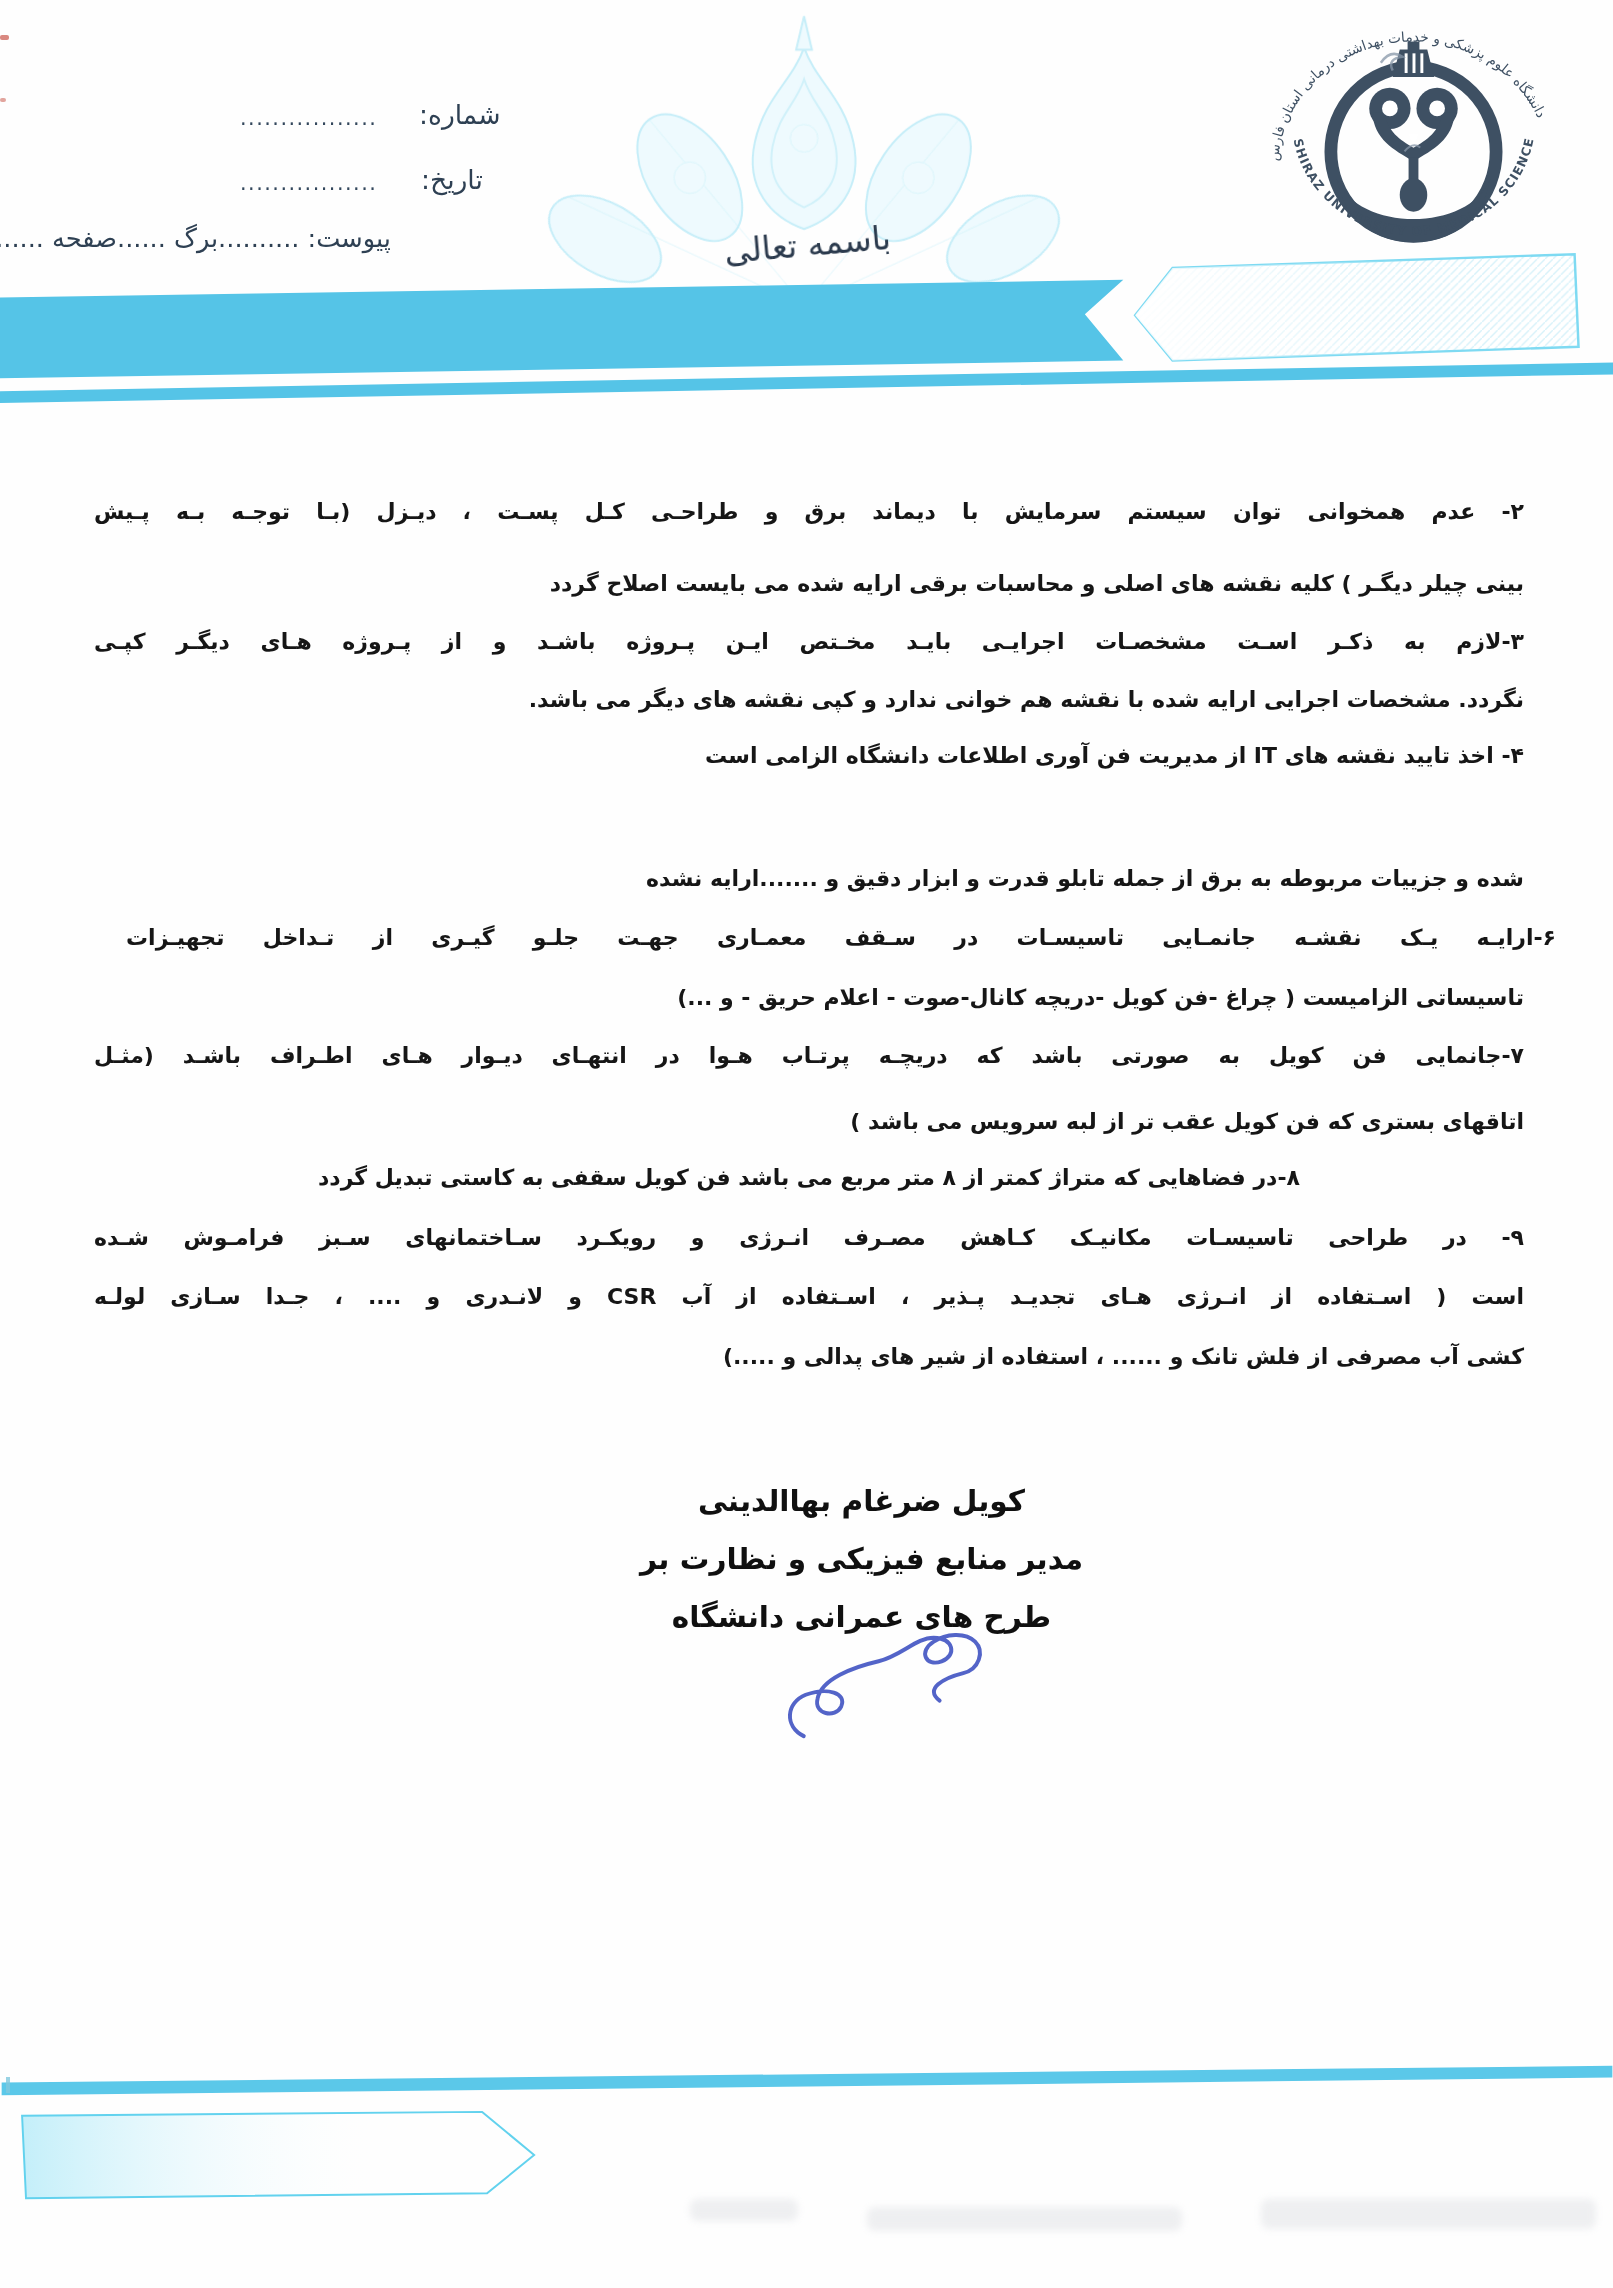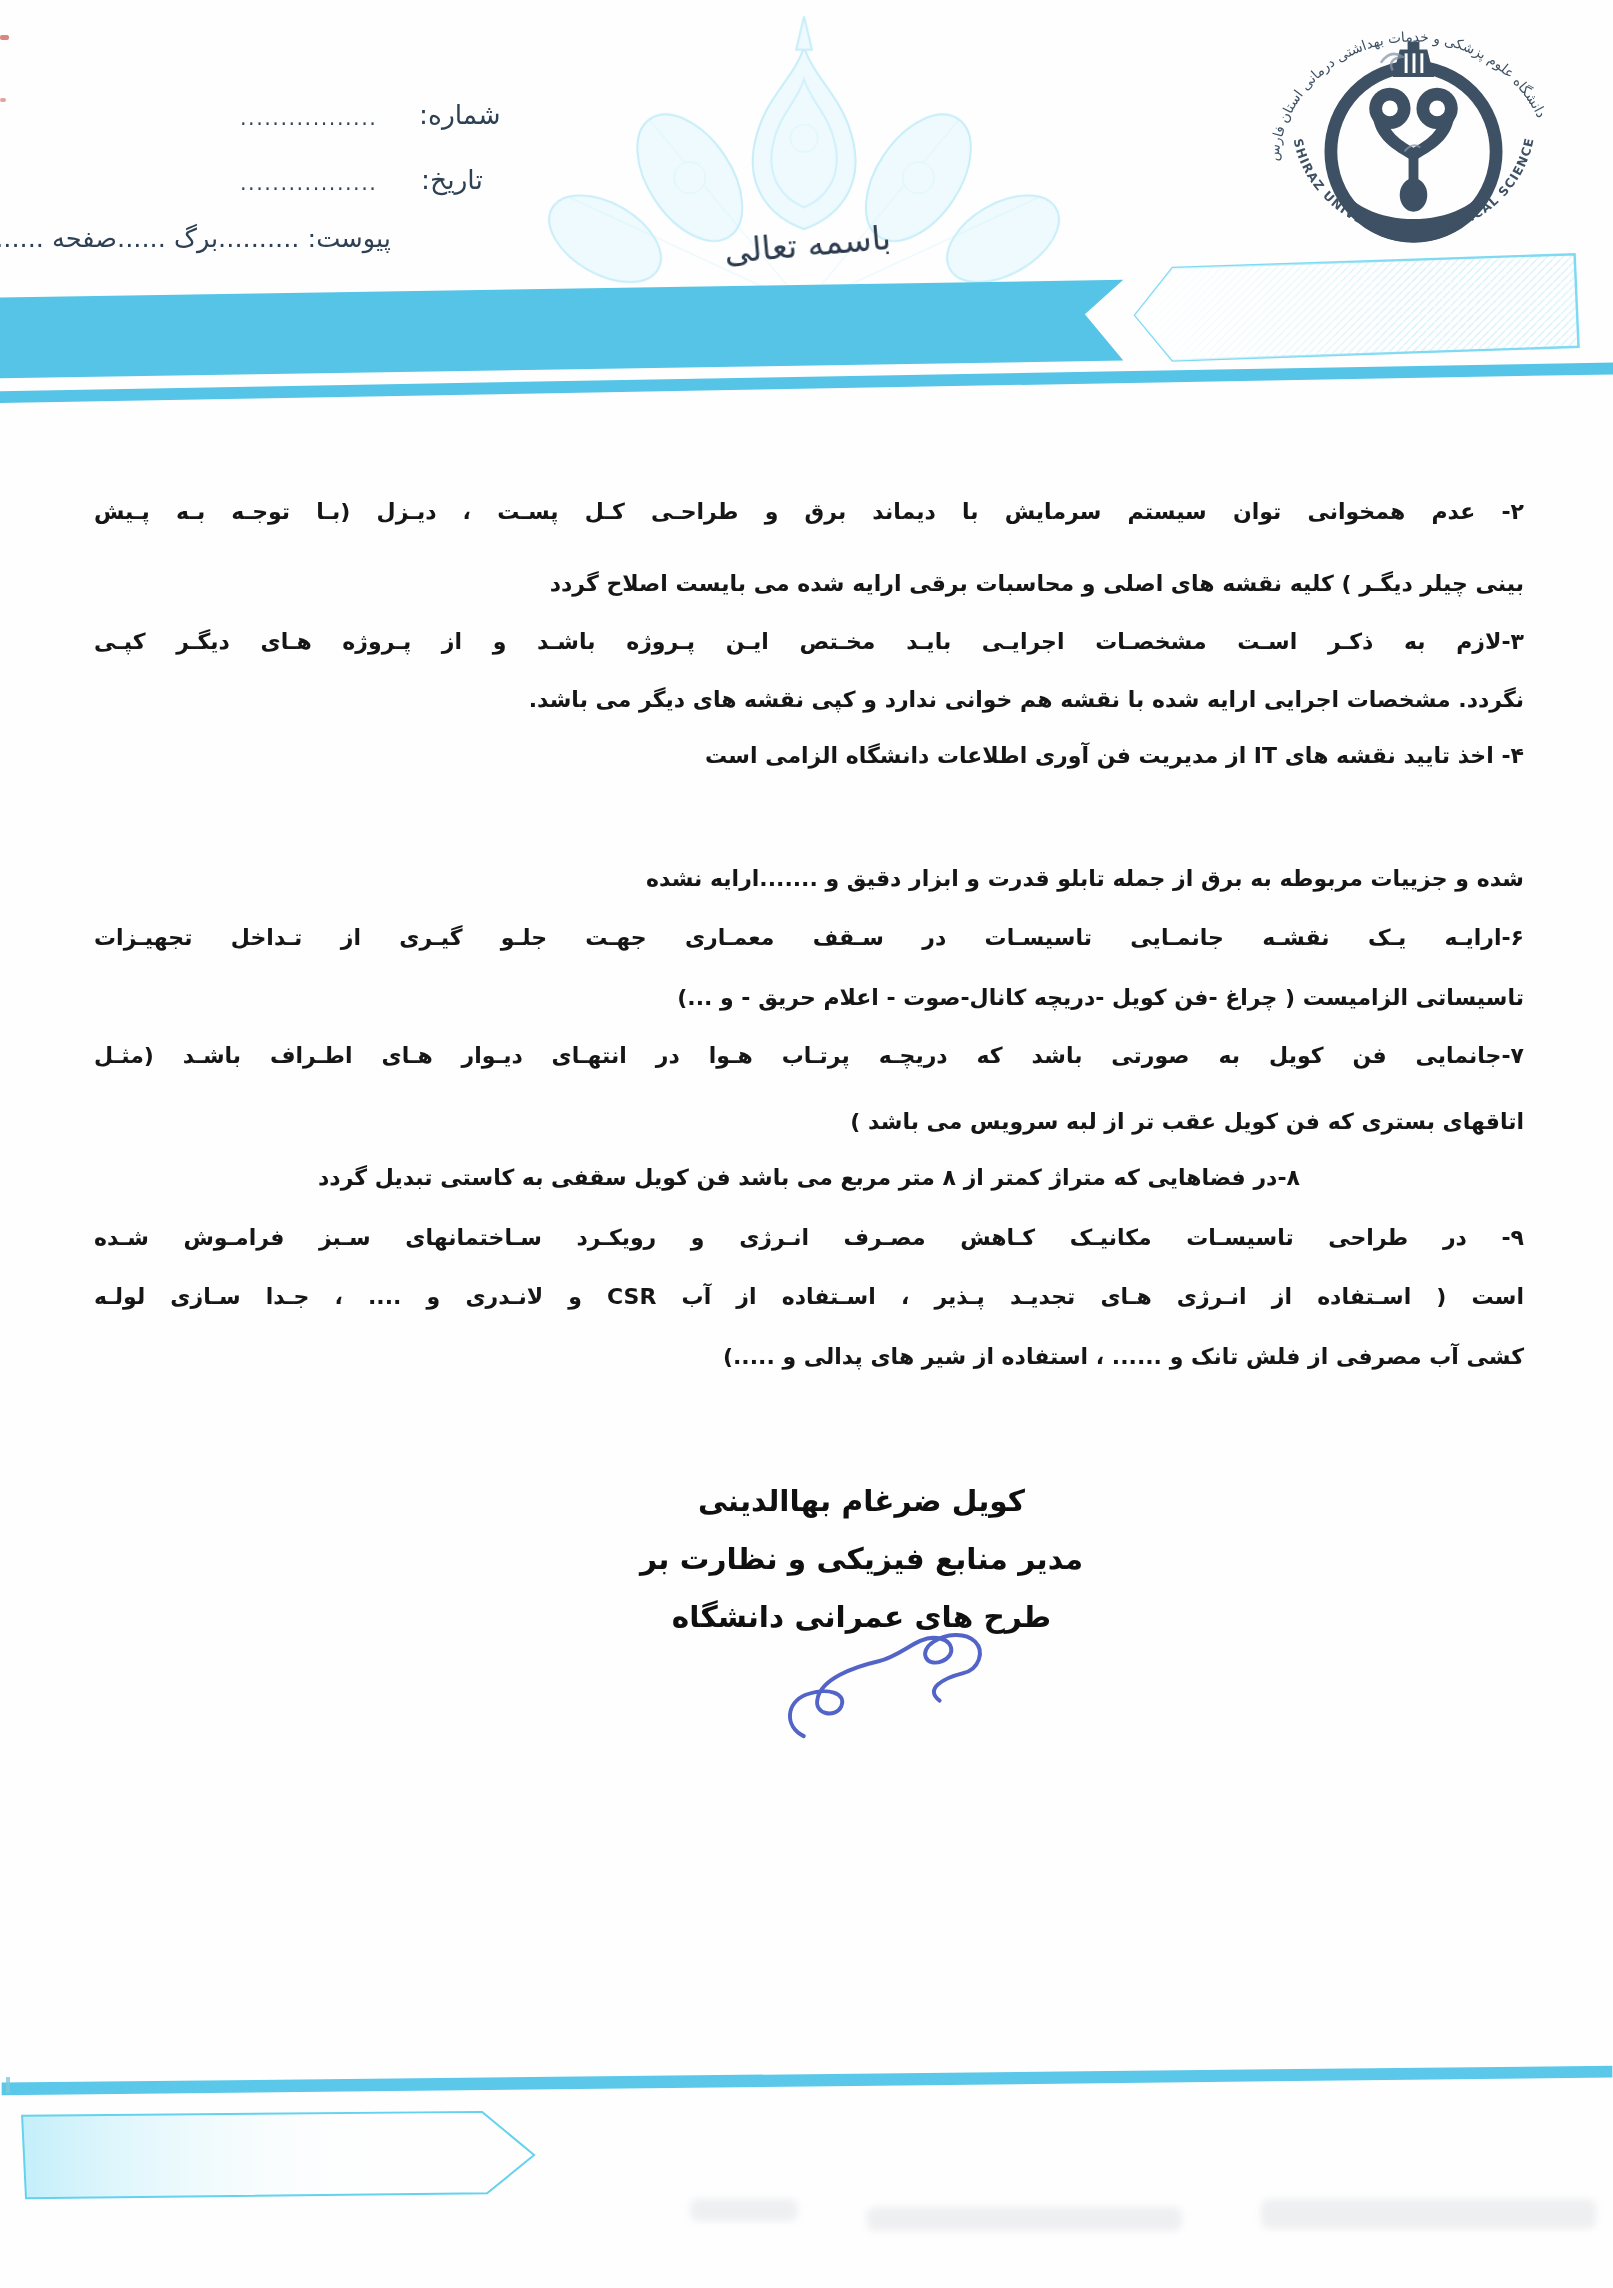--- a/index.html
+++ b/index.html
@@ -127,21 +127,21 @@
 
     <polygon points="0,142 1638,113 1638,125 0,154" fill="#55c4e7"></polygon>
   </svg>
 
   <div class="bodyline just" style="top:493px;">۲- عدم همخوانی  توان سیستم سرمایش با دیماند برق و طراحـی کـل پسـت ، دیـزل (بـا توجـه بـه پـیش</div>
   <div class="bodyline" style="top:565px;">بینی چیلر دیگـر ) کلیه نقشه های اصلی و محاسبات برقی  ارایه شده  می بایست اصلاح گردد</div>
   <div class="bodyline just" style="top:623px;">۳-لازم به ذکـر اسـت مشخصـات اجرایـی بایـد مخـتص ایـن پـروژه باشـد و از پـروژه هـای دیگـر کپـی</div>
   <div class="bodyline" style="top:681px;">نگردد. مشخصات اجرایی ارایه شده  با نقشه  هم خوانی ندارد و کپی نقشه های دیگر می باشد.</div>
   <div class="bodyline" style="top:737px;">۴- اخذ  تایید نقشه های  IT از مدیریت فن آوری اطلاعات دانشگاه الزامی است</div>
   <div class="bodyline" style="top:860px;">شده و جزییات مربوطه به برق از جمله  تابلو قدرت و ابزار دقیق و .......ارایه نشده</div>
-  <div class="bodyline just" style="top:919px;">۶-ارایـه یـک نقشـه جانمـایی تاسیسـات در سـقف معمـاری  جهـت جلـو گیـری از تـداخل  تجهیـزات</div>
+  <div class="bodyline just" style="top:919px;margin-left:32px;">۶-ارایـه یـک نقشـه جانمـایی تاسیسـات در سـقف معمـاری  جهـت جلـو گیـری از تـداخل  تجهیـزات</div>
   <div class="bodyline" style="top:979px;">تاسیساتی الزامیست ( چراغ -فن کویل -دریچه کانال-صوت - اعلام حریق - و ...)</div>
   <div class="bodyline just" style="top:1037px;">۷-جانمایی فن کویل به صورتی باشد که دریچـه پرتـاب هـوا در انتهـای دیـوار هـای اطـراف باشـد (مثـل</div>
   <div class="bodyline" style="top:1103px;">اتاقهای بستری که فن کویل عقب تر از لبه سرویس می باشد )</div>
   <div class="bodyline" style="top:1159px;text-align:center;">۸-در فضاهایی که متراژ کمتر از ۸ متر مربع می باشد فن کویل سقفی به کاستی تبدیل گردد</div>
   <div class="bodyline just" style="top:1219px;">۹- در طراحی تاسیسـات مکانیـک کـاهش مصـرف انـرژی و رویکـرد سـاختمانهای سـبز فرامـوش شـده</div>
   <div class="bodyline just" style="top:1278px;">است ( اسـتفاده از انـرژی هـای تجدیـد پـذیر ، اسـتفاده از آب CSR و لانـدری و .... ، جـدا سـازی لولـه</div>
   <div class="bodyline" style="top:1338px;">کشی آب مصرفی از فلش تانک و ...... ،  استفاده از شیر های پدالی و .....)</div>
 
   <div class="sigblock">
     <div>کویل ضرغام بهاالدینی</div>

